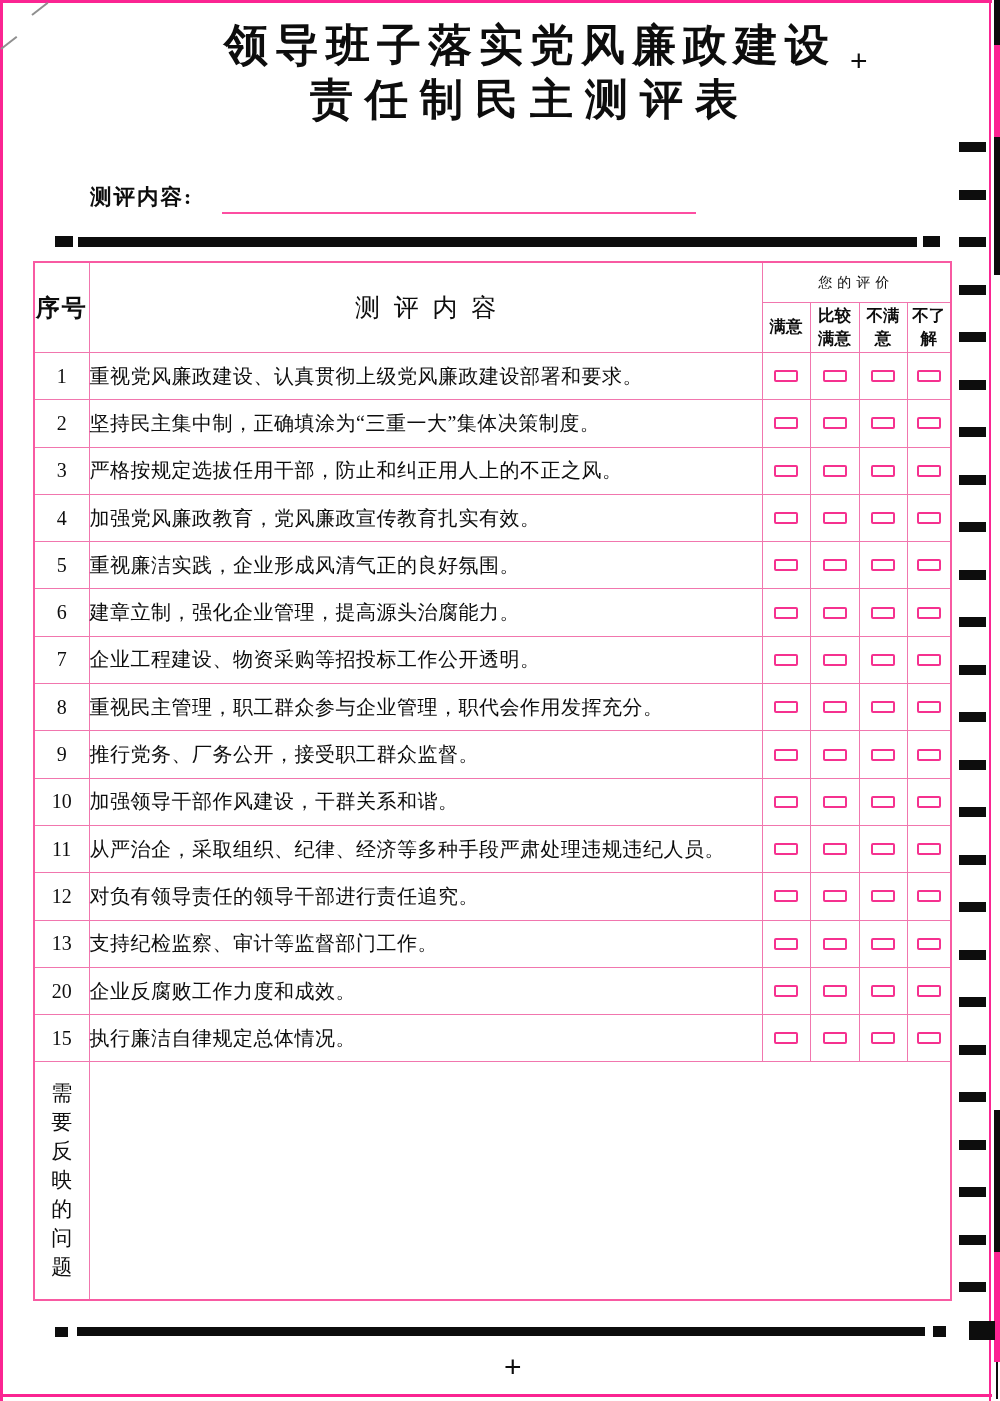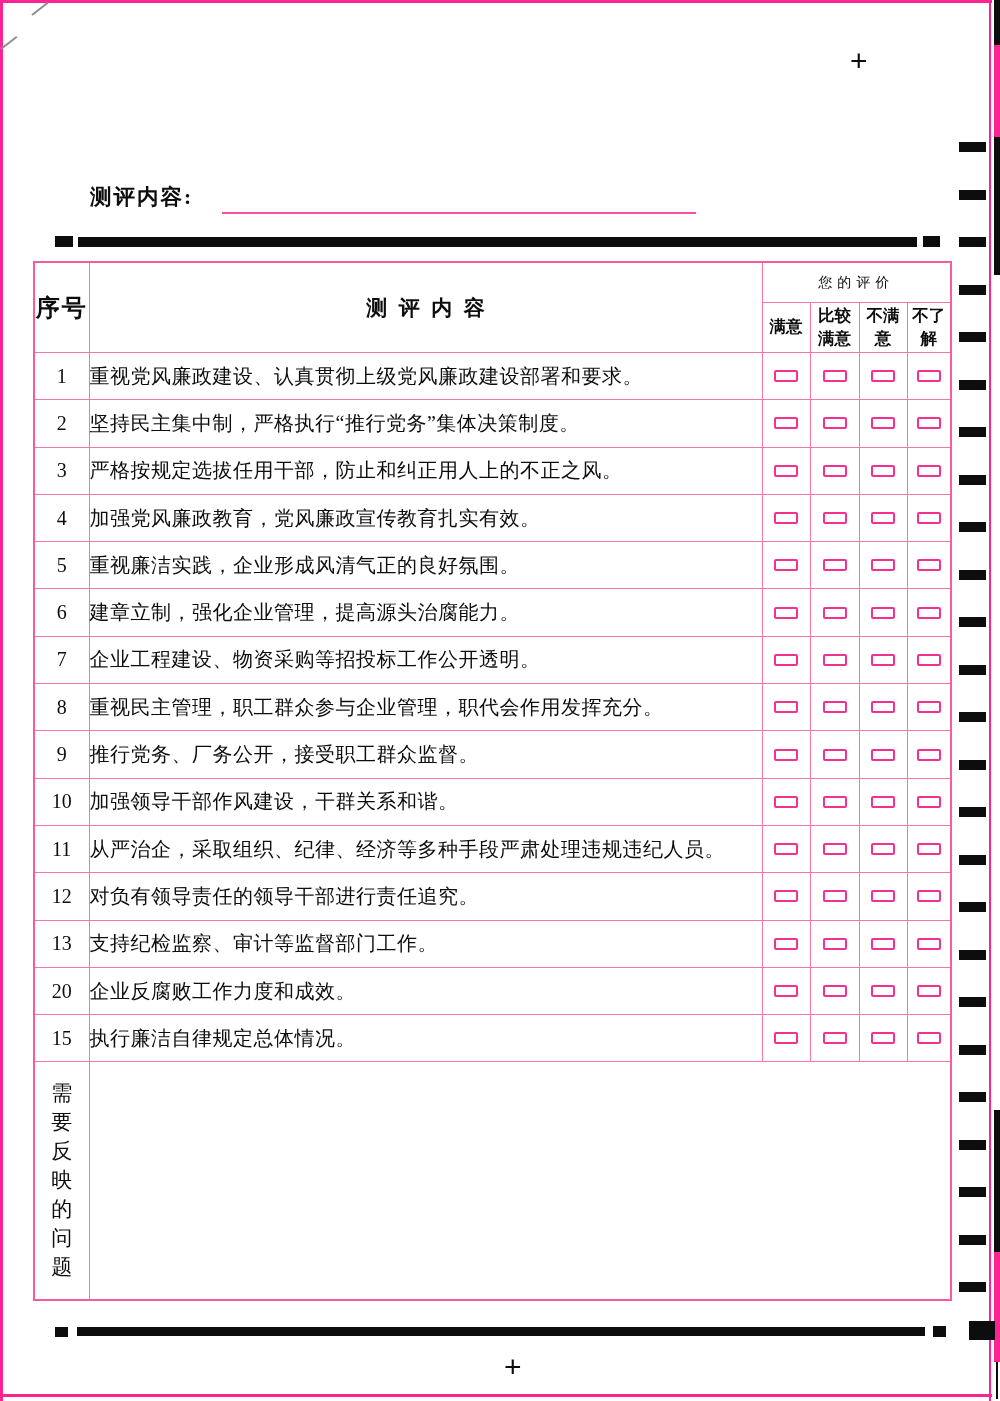--- a/index.html
+++ b/index.html
@@ -48,21 +48,21 @@
     font-size:97px;letter-spacing:17px;white-space:nowrap;color:rgba(195,137,153,0.36);
   }
   
   table.eval{
     position:absolute;left:33px;top:261px;width:917px;z-index:2;
     border-collapse:collapse;table-layout:fixed;background:transparent;
   }
   table.eval th,table.eval td{border:1.5px solid var(--grid);padding:0;background:transparent;}
   table.eval{border:2px solid var(--grid-strong);}
   th.h-index{font-size:24px;font-weight:bold;letter-spacing:2px;}
-  th.h-content{font-size:21px;font-weight:bold;letter-spacing:0.55em;text-indent:0.55em;}
+  th.h-content{font-size:25px;font-weight:normal;letter-spacing:0.55em;text-indent:0.55em;}
   th.h-rating{height:39px;font-size:14px;font-weight:normal;letter-spacing:5px;}
   th.h-opt{height:49px;font-size:16.5px;font-weight:bold;line-height:1.35;padding:0 5px;}
   tbody tr{height:47.3px;}
   td.c-no{text-align:center;font-size:20px;font-family:"Liberation Serif",serif;}
   td.c-text{font-size:20px;padding-left:12px;letter-spacing:0.5px;}
   td.c-bub{text-align:center;}
   .bubble{width:20px;height:8px;border:2px solid var(--bubble);border-radius:2px;margin:0 auto;background:#fff;}
   tfoot tr{height:238px;}
   .vlabel{width:26px;margin:0 auto;font-size:21px;font-weight:normal;line-height:29px;word-break:break-all;text-align:center;}
   
@@ -84,20 +84,24 @@
   <div class="strip k" style="top:1110px;height:142px;"></div>
   <div class="strip m" style="top:1252px;height:110px;"></div>
   <div class="strip k thin" style="top:1362px;height:37px;"></div>
 
   <div class="slash" style="left:32px;top:14px;"></div>
   <div class="slash" style="left:1px;top:48px;"></div>
 
   <span class="plus" style="left:850px;top:46px;">+</span>
   <span class="plus" style="left:504px;top:1352px;">+</span>
 
+  <div class="title">
+    <div class="l1">领导班子落实党风廉政建设</div>
+    <div class="l2">责任制民主测评表</div>
+  </div>
 
 
   <div class="unit">测评内容:</div>
   <div class="unit-value"></div>
   <div class="unit-line"></div>
 
   <div class="bar" style="left:55px;top:236px;width:18px;height:11px;"></div>
   <div class="bar" style="left:78px;top:237px;width:839px;height:10px;"></div>
   <div class="bar" style="left:923px;top:236px;width:17px;height:11px;"></div>
 
@@ -137,21 +141,21 @@
     <td class="c-bub">
             <div class="bubble"></div>
           </td>
     <td class="c-bub">
             <div class="bubble"></div>
           </td>
   </tr>
 
   <tr>
     <td class="c-no">2</td>
-    <td class="c-text">坚持民主集中制，严格执行“推行党务”集体决策制度。</td>
+    <td class="c-text">坚持民主集中制，正确填涂为“三重一大”集体决策制度。</td>
     <td class="c-bub">
             <div class="bubble"></div>
           </td>
     <td class="c-bub">
             <div class="bubble"></div>
           </td>
     <td class="c-bub">
             <div class="bubble"></div>
           </td>
     <td class="c-bub">

